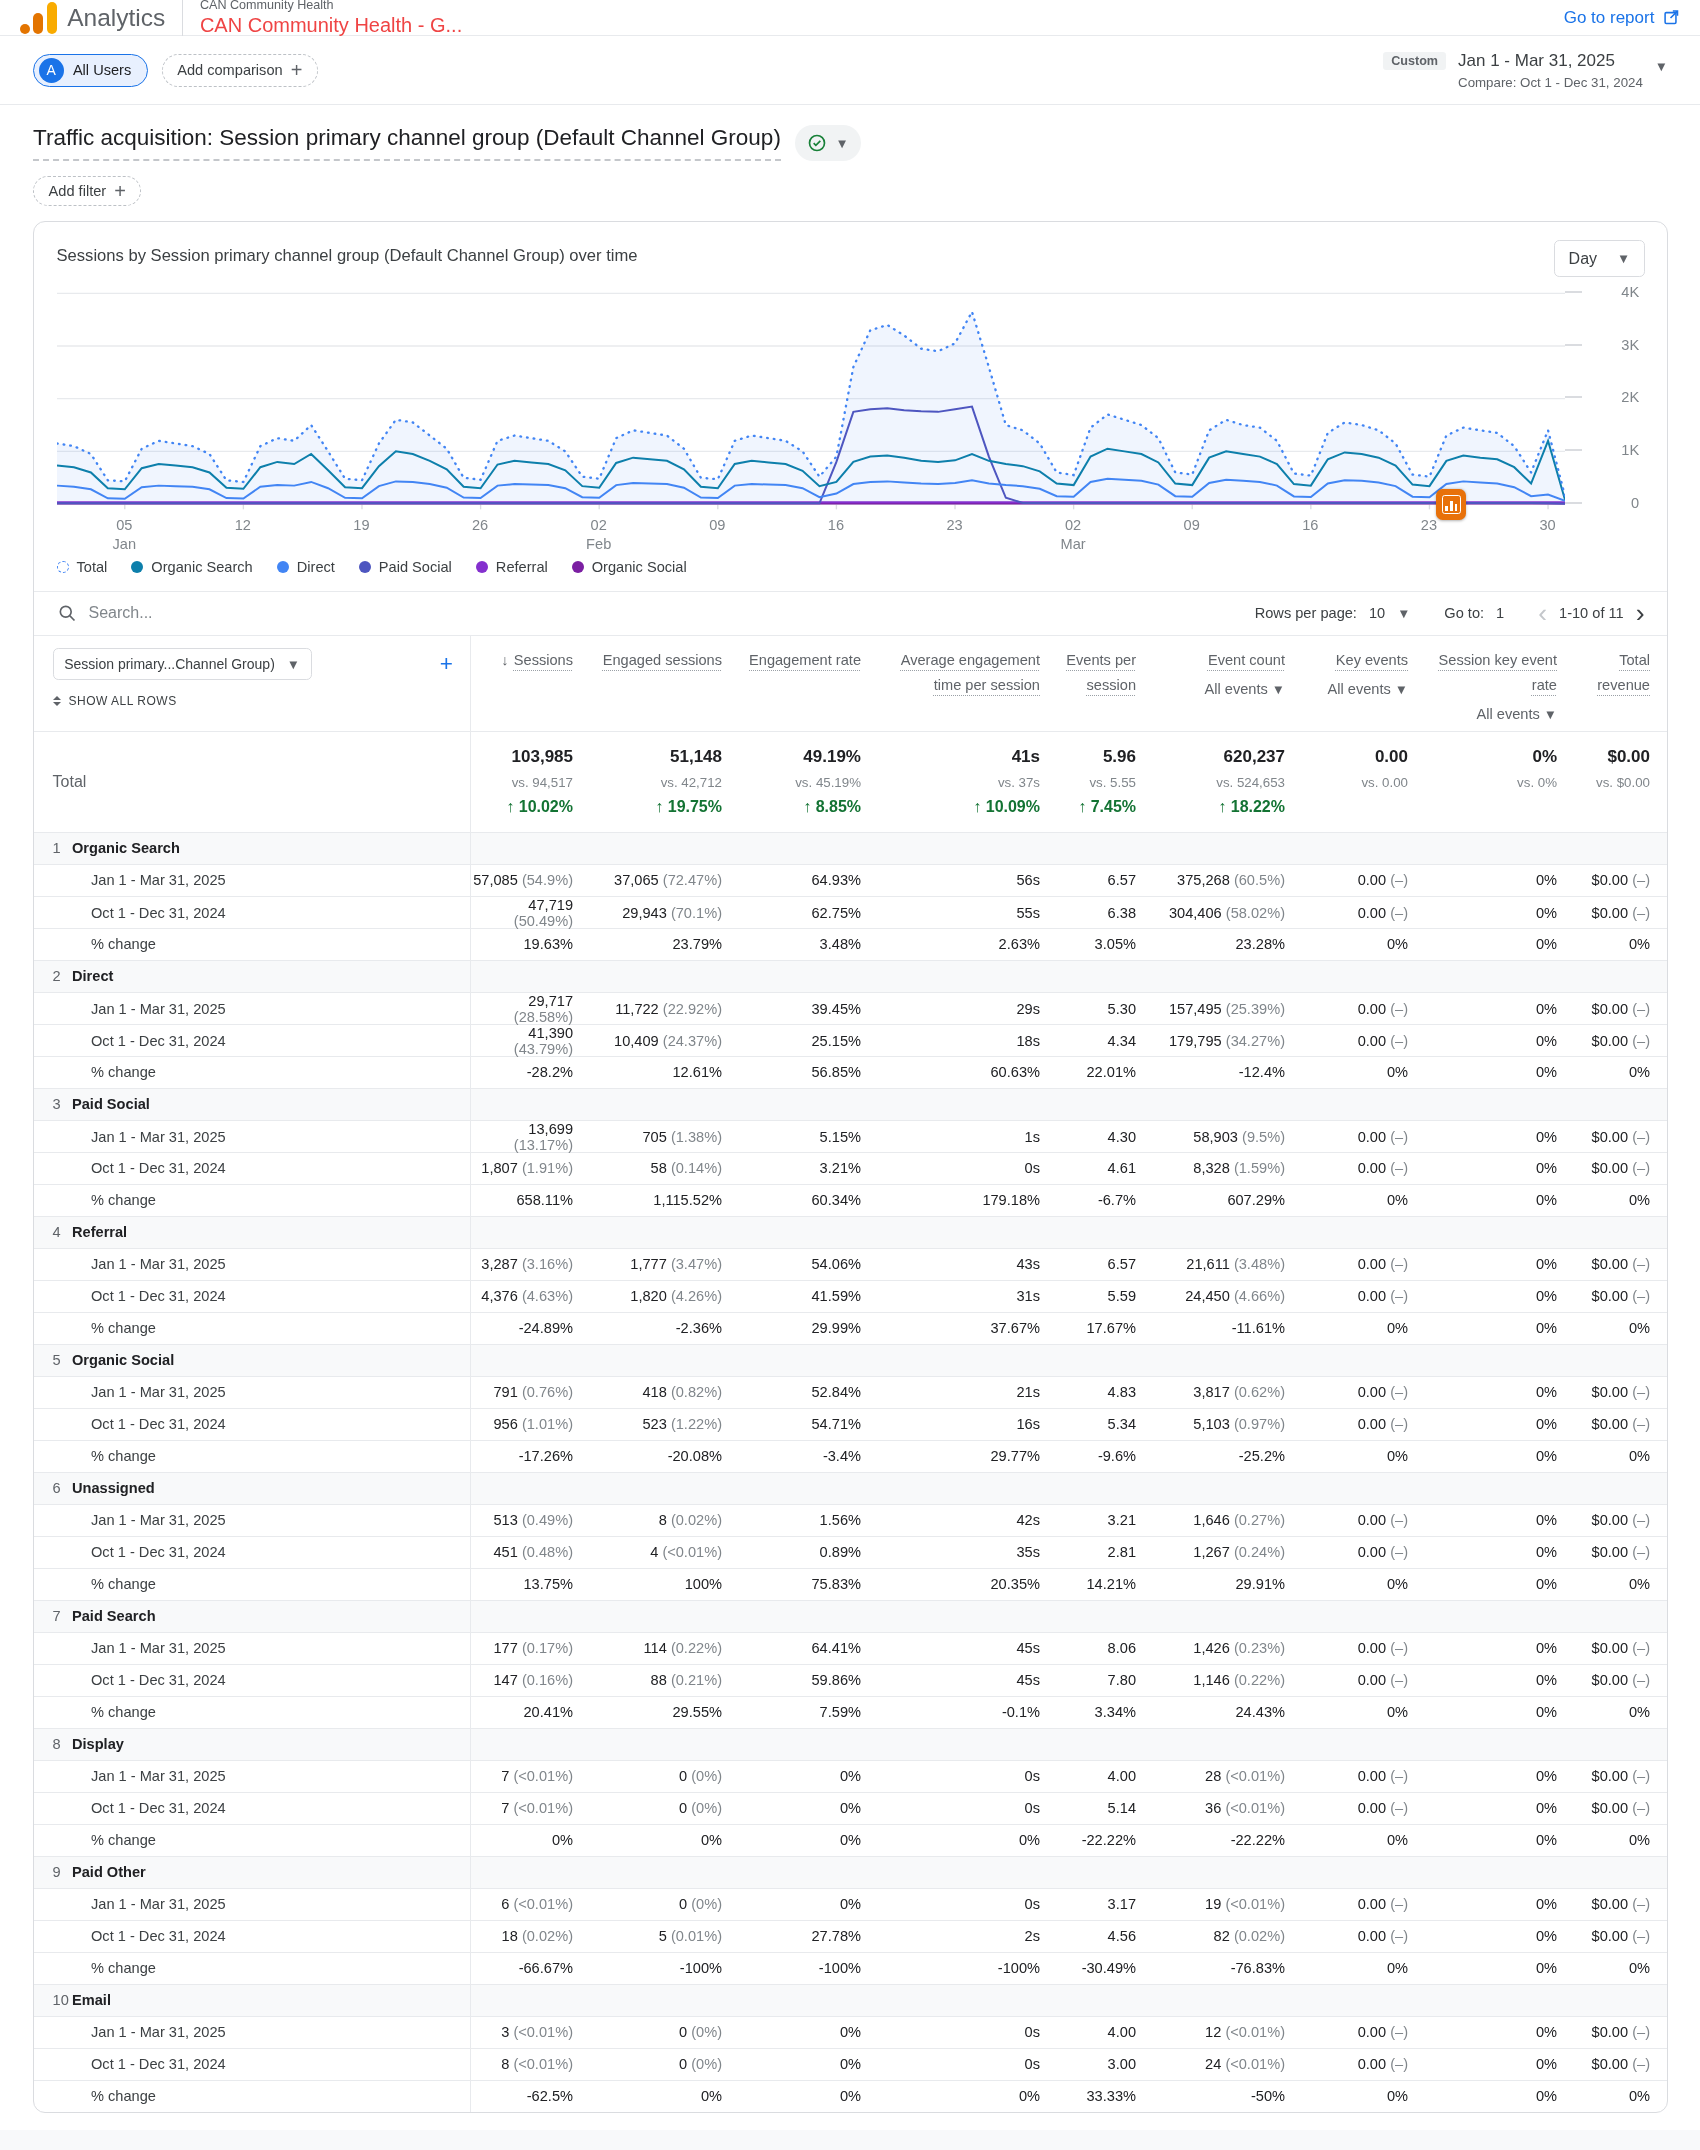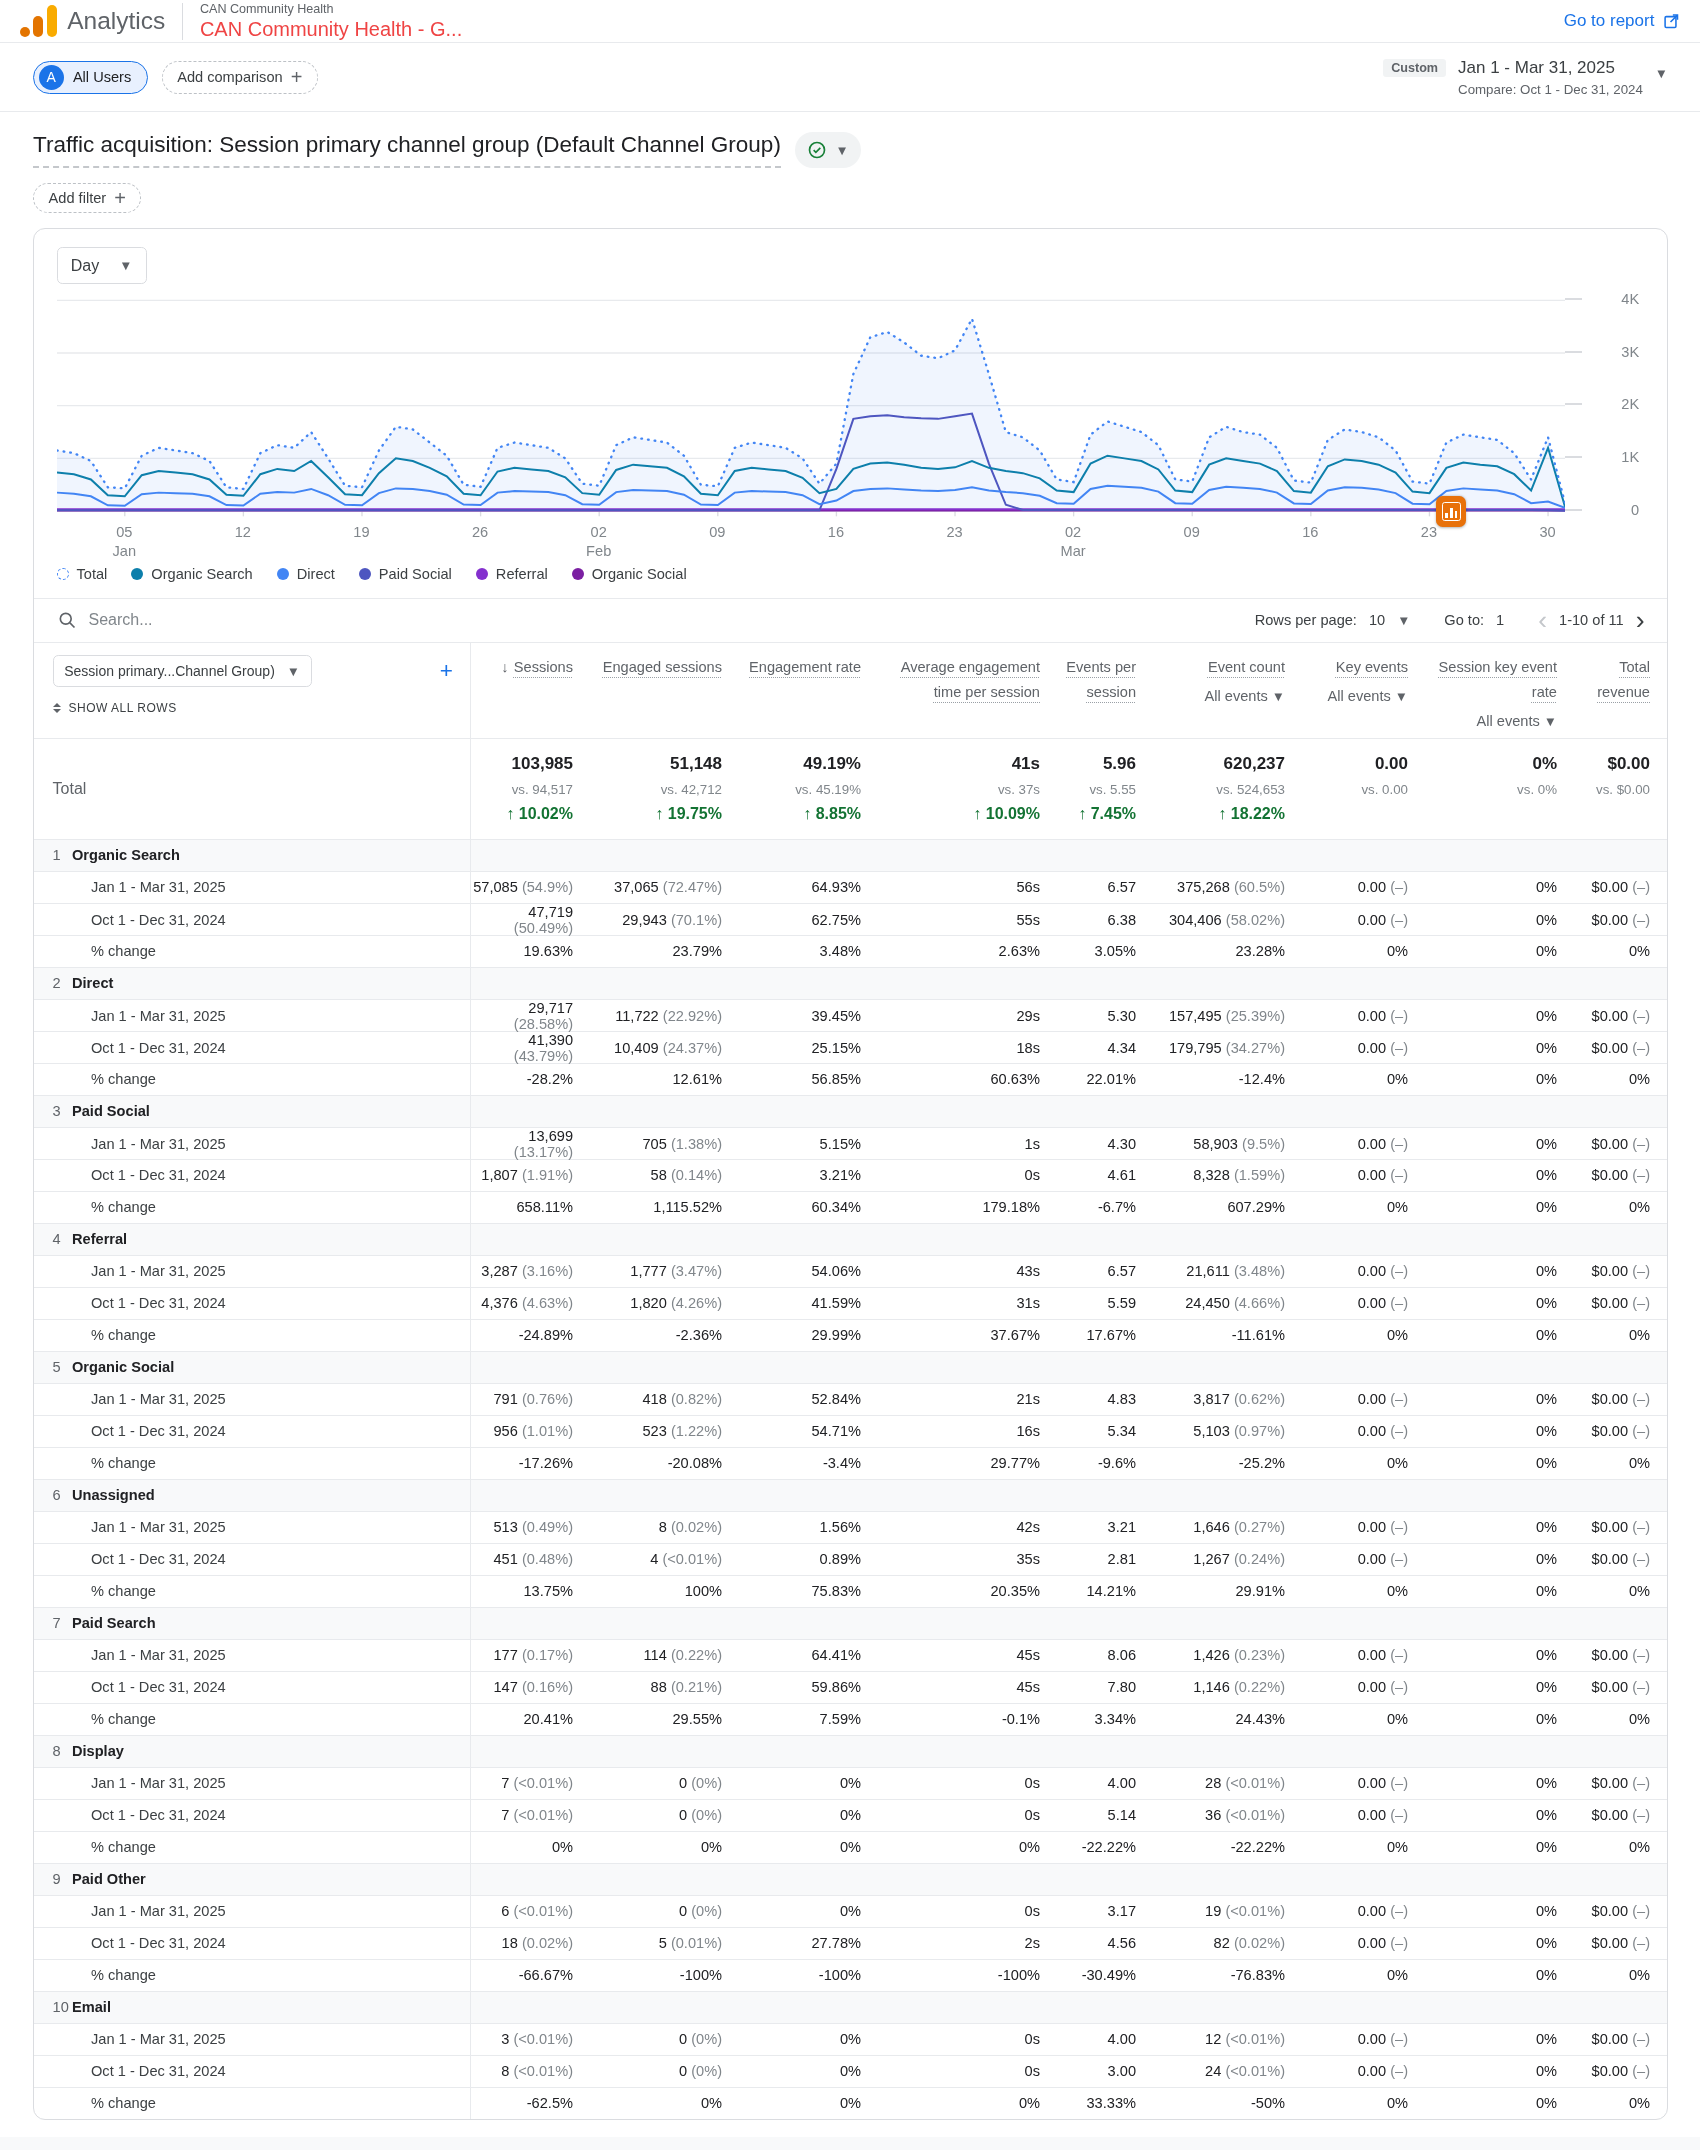--- a/index.html
+++ b/index.html
@@ -1,21 +1,21 @@
 <!DOCTYPE html>
 <html style="font-size:10.6px"><head>
 <meta charset="utf-8">
 <style>
   * { box-sizing: border-box; margin: 0; padding: 0; }
   body {
     width: 1701px; min-height: 2151px; background: #fff;
     font-family: "Liberation Sans", sans-serif; color: #202124;
   }
   
-  .topbar { height: 43px; display: flex; align-items: center; padding: 0 20px; border-bottom: 0.7px solid #e8eaed; }
+  .topbar { height: 36px; display: flex; align-items: center; padding: 0 20px; border-bottom: 0.7px solid #e8eaed; }
   .ga-logo { display: flex; align-items: flex-end; gap: 3.3px; margin-right: 10.6px; }
   .ga-dot { width: 10px; height: 10px; border-radius: 50%; background: #e37400; }
   .ga-bar-mid { width: 10px; height: 21px; border-radius: 5.3px; background: #e37400; }
   .ga-bar-tall { width: 10px; height: 32px; border-radius: 5.3px; background: #f9ab00; }
   .brand { font-size: 24.5px; color: #5f6368; margin-right: 17px; }
   .divider-v { width: 0.7px; height: 37px; background: #dadce0; margin-right: 17px; }
   .prop .acct { font-size: 12.6px; color: #5f6368; }
   .prop .name { font-size: 20px; color: #ef4444; margin-top: 2px; }
   .topbar-right { margin-left: auto; display: flex; align-items: center; gap: 8px; color: #1a73e8; font-size: 17px; cursor: pointer; }
   
@@ -156,20 +156,21 @@
   <div class="pill-dashed" style="margin-left:0;height:30.5px">
     <span>Add filter</span>
       <span class="plus">+</span>
   </div>
 </div>
 
 <div class="card">
 
   <div class="chart-sec">
     <div class="chart-head">
+      <div class="chart-title">Sessions by Session primary channel group (Default Channel Group) over time</div>
       <div class="day-select">
         <span>Day</span>
           <span class="caret">▼</span>
       </div>
     </div>
     <div class="plot-row">
       <div class="plot">
         <svg id="chart-svg" class="chart-svg" preserveAspectRatio="none" viewBox="0 0 2250 338">
             <line x1="0" y1="246.5" x2="2250" y2="246.5" stroke="#e8eaed" stroke-width="2"></line>
             <line x1="0" y1="167" x2="2250" y2="167" stroke="#e8eaed" stroke-width="2"></line>

